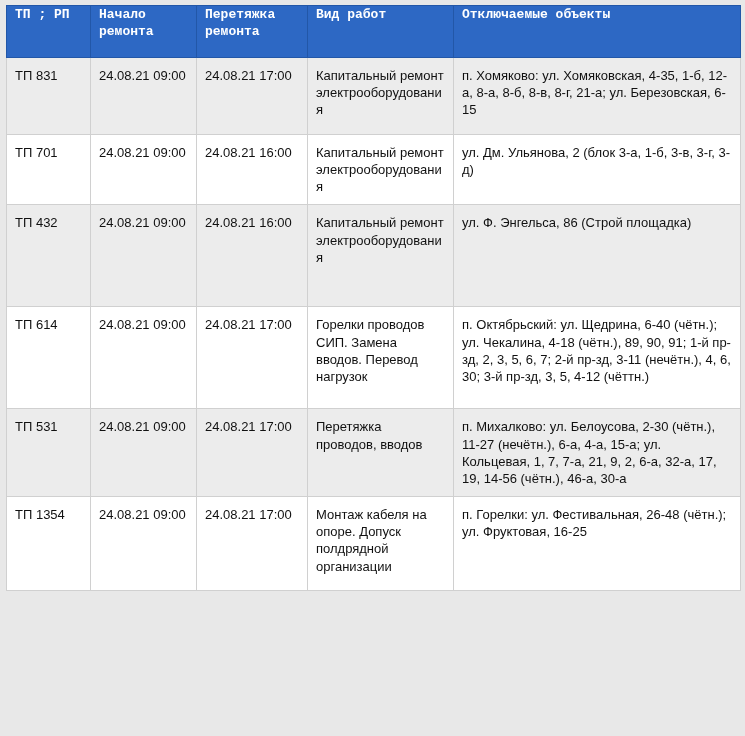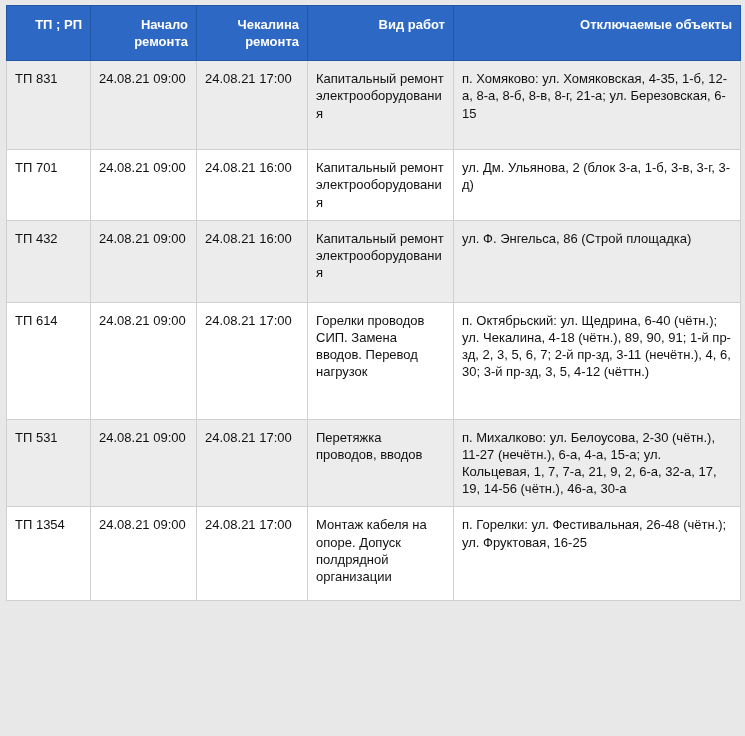--- a/index.html
+++ b/index.html
@@ -24,24 +24,25 @@
     border-collapse:collapse;
     table-layout:fixed;
     width:734px;
     font-size:13px;
     line-height:1.32;
   }
   table.outage th{
     background:var(--header-bg);
     color:var(--header-text);
     font-weight:bold;
-    text-align:right;
+    text-align:left;
     vertical-align:top;
-    padding:10px 8px;
+    padding:0 8px;
     border:1px solid var(--header-border);
+    font-family:Liberation Mono, monospace;
   }
   table.outage td{
     background:var(--row-bg);
     color:var(--body-text);
     vertical-align:top;
     text-align:left;
     padding:9px 8px;
     border:1px solid var(--cell-border);
     overflow-wrap:break-word;
   }
@@ -58,48 +59,48 @@
       <col style="width:84px">
       <col style="width:106px">
       <col style="width:111px">
       <col style="width:146px">
       <col style="width:287px">
     </colgroup>
     <thead>
       <tr style="height:52px">
         <th>ТП ; РП</th>
         <th>Начало ремонта</th>
-        <th>Чекалина ремонта</th>
+        <th>Перетяжка ремонта</th>
         <th>Вид работ</th>
         <th>Отключаемые объекты</th>
       </tr>
     </thead>
     <tbody>
-      <tr style="height:89px">
+      <tr style="height:77px">
         <td>ТП 831</td>
         <td>24.08.21 09:00</td>
         <td>24.08.21 17:00</td>
         <td>Капитальный ремонт электрооборудования</td>
         <td>п. Хомяково: ул. Хомяковская, 4-35, 1-б, 12-а, 8-а, 8-б, 8-в, 8-г, 21-а; ул. Березовская, 6-15</td>
       </tr>
       <tr style="height:56px">
         <td>ТП 701</td>
         <td>24.08.21 09:00</td>
         <td>24.08.21 16:00</td>
         <td>Капитальный ремонт электрооборудования</td>
         <td>ул. Дм. Ульянова, 2 (блок 3-а, 1-б, 3-в, 3-г, 3-д)</td>
       </tr>
-      <tr style="height:82px">
+      <tr style="height:102px">
         <td>ТП 432</td>
         <td>24.08.21 09:00</td>
         <td>24.08.21 16:00</td>
         <td>Капитальный ремонт электрооборудования</td>
         <td>ул. Ф. Энгельса, 86 (Строй площадка)</td>
       </tr>
-      <tr style="height:117px">
+      <tr style="height:102px">
         <td>ТП 614</td>
         <td>24.08.21 09:00</td>
         <td>24.08.21 17:00</td>
         <td>Горелки проводов СИП. Замена вводов. Перевод нагрузок</td>
         <td>п. Октябрьский: ул. Щедрина, 6-40 (чётн.); ул. Чекалина, 4-18 (чётн.), 89, 90, 91; 1-й пр-зд, 2, 3, 5, 6, 7; 2-й пр-зд, 3-11 (нечётн.), 4, 6, 30; 3-й пр-зд, 3, 5, 4-12 (чёттн.)</td>
       </tr>
       <tr style="height:78px">
         <td>ТП 531</td>
         <td>24.08.21 09:00</td>
         <td>24.08.21 17:00</td>

